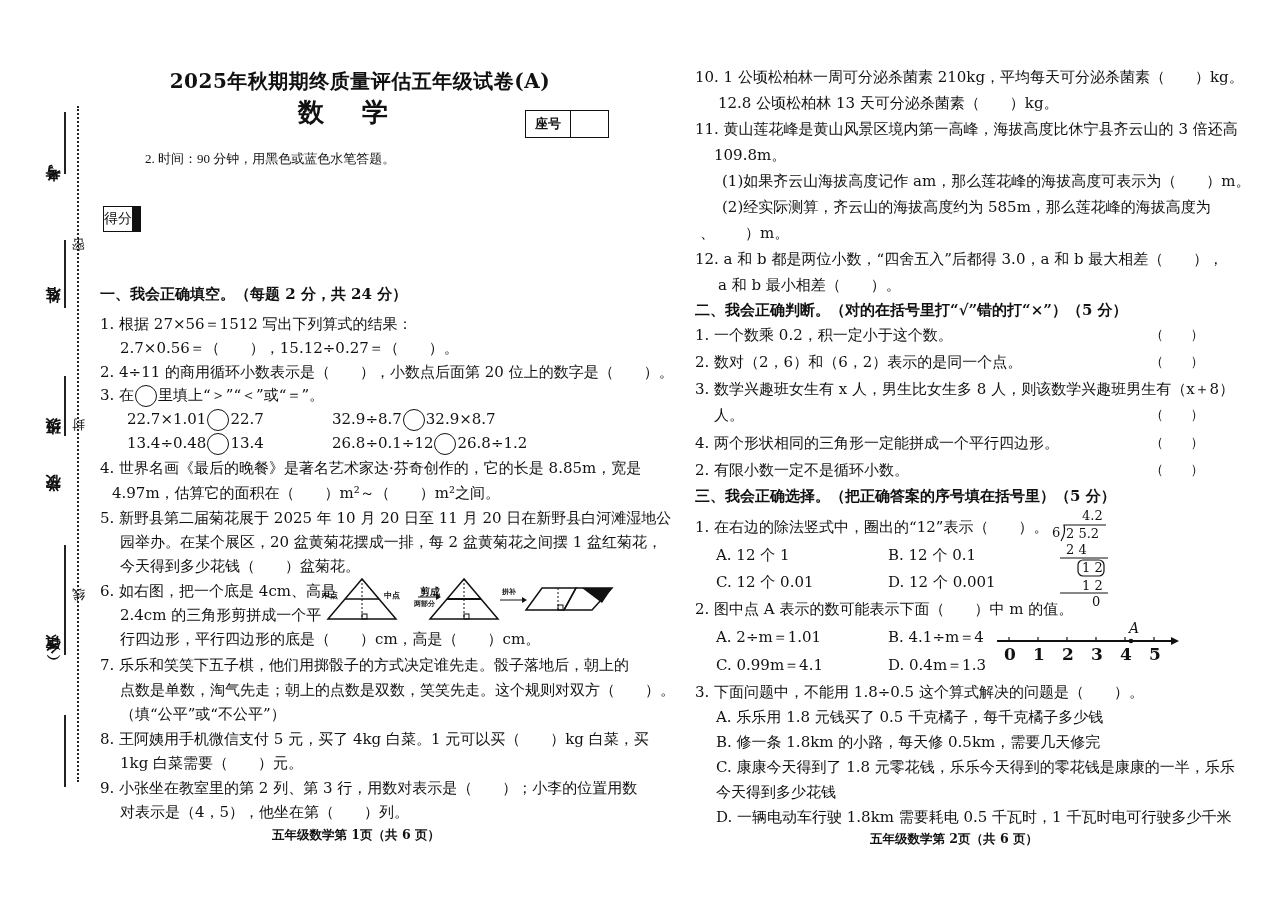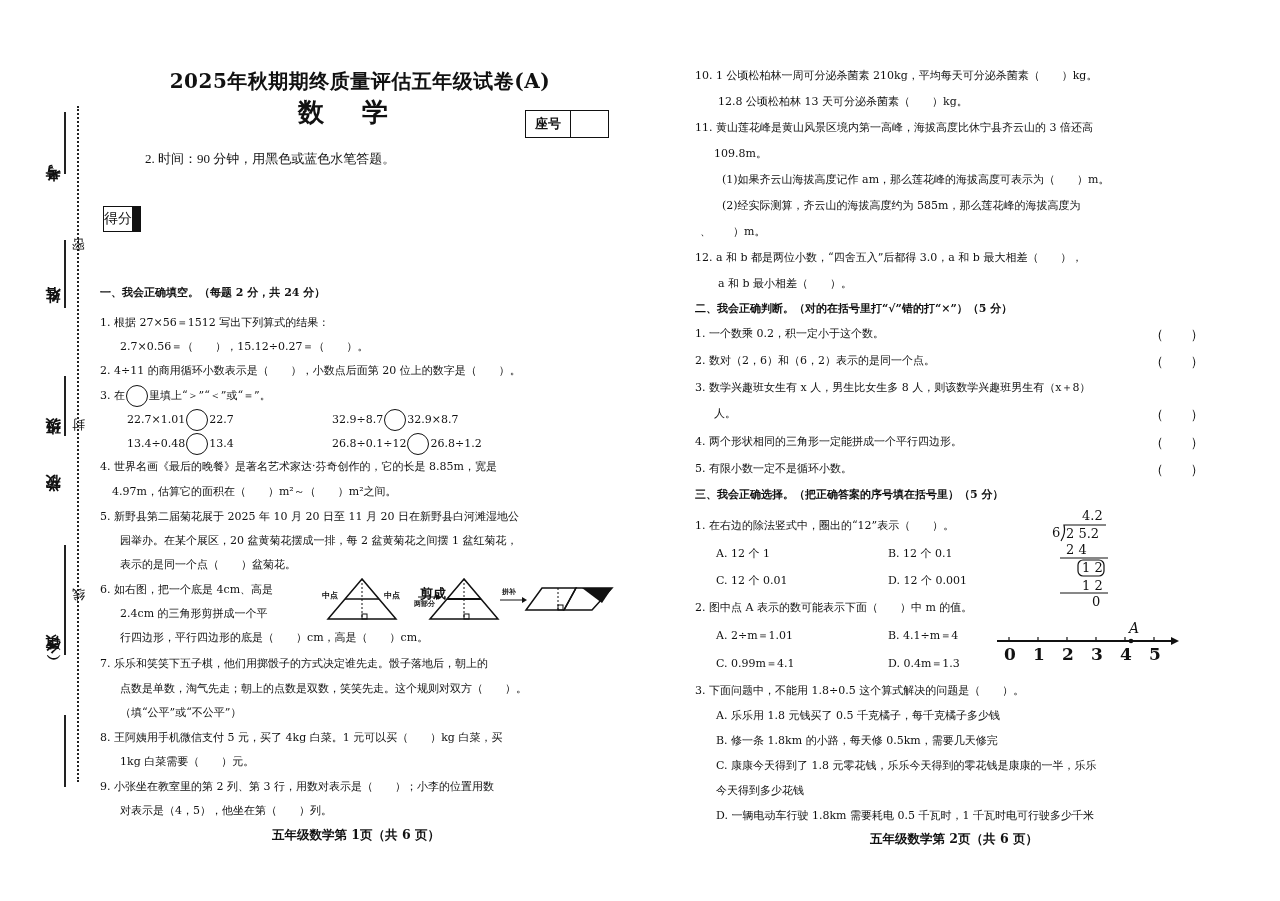--- a/index.html
+++ b/index.html
@@ -25,21 +25,21 @@
   .seat .lbl { width:44px; border-right:1.5px solid #111; font-size:13px; font-weight:bold;
                display:flex; align-items:center; justify-content:center; }
 
   .notes { position:absolute; left:103px; top:150px; line-height:18px; font-size:13px; }
   .notes .ind1 { padding-left:88px; }
   .notes .ind2 { padding-left:42px;font-family:Liberation Serif, serif; }
 
   table.score { position:absolute; left:103px; top:206px; border-collapse:collapse; font-size:14px; }
   table.score td { border:1.5px solid #111; height:24px; text-align:center; padding:0; }
 
-  .line { position:absolute; white-space:nowrap; font-size:11px; }
+  .line { position:absolute; white-space:nowrap; font-size:15px; }
   .sec { font-weight:bold; }
   .circ { display:inline-block; width:20px; height:20px; border:1.5px solid #111; border-radius:50%;
           vertical-align:middle; margin:0 1px; }
   .paren { position:absolute; font-size:13.5px; }
   .footer { position:absolute; font-size:12.5px; font-weight:bold; }
 
   .dividend { position:absolute; font-size:13px; line-height:18px; }
 </style>
 </head>
 <body>
@@ -104,21 +104,21 @@
 <div class="line" style="left:127px; top:433px;">
   <span>13.4÷0.48</span><span class="circ"></span><span>13.4</span>
 </div>
 <div class="line" style="left:332px; top:433px;">
   <span>26.8÷0.1÷12</span><span class="circ"></span><span>26.8÷1.2</span>
 </div>
 <div class="line" style="left:100px; top:459px;">4. 世界名画《最后的晚餐》是著名艺术家达·芬奇创作的，它的长是 8.85m，宽是</div>
 <div class="line" style="left:112px; top:484px;">4.97m，估算它的面积在（　　）m²～（　　）m²之间。</div>
 <div class="line" style="left:100px; top:509px;">5. 新野县第二届菊花展于 2025 年 10 月 20 日至 11 月 20 日在新野县白河滩湿地公</div>
 <div class="line" style="left:120px; top:533px;">园举办。在某个展区，20 盆黄菊花摆成一排，每 2 盆黄菊花之间摆 1 盆红菊花，</div>
-<div class="line" style="left:120px; top:557px;">表示的是同一个点（　　）盆菊花。</div>
+<div class="line" style="left:120px; top:557px;">今天得到多少花钱（　　）盆菊花。</div>
 <div class="line" style="left:100px; top:582px;">6. 如右图，把一个底是 4cm、高是</div>
 <div class="line" style="left:120px; top:606px;">2.4cm 的三角形剪拼成一个平</div>
 <div class="line" style="left:120px; top:630px;text-align:center;">行四边形，平行四边形的底是（　　）cm，高是（　　）cm。</div>
 
 <div class="abs" style="left:320px; top:575px; width:300px; height:50px;">
   <svg width="300" height="50" viewBox="0 0 300 50">
     <polygon points="42,4 8,44 76,44" fill="none" stroke="#111" stroke-width="1.5"></polygon>
     <line x1="25" y1="24" x2="59" y2="24" stroke="#111" stroke-width="1.3"></line>
     <line x1="42" y1="4" x2="42" y2="44" stroke="#111" stroke-width="1" stroke-dasharray="2,2"></line>
     <rect x="42" y="39" width="5" height="5" fill="none" stroke="#111" stroke-width="1"></rect>
@@ -131,21 +131,21 @@
     <line x1="180" y1="25" x2="202" y2="25" stroke="#111" stroke-width="1"></line>
     <polygon points="202,22 207,25 202,28" fill="#111"></polygon>
     <polygon points="222,13 256,13 244,35 206,35" fill="none" stroke="#111" stroke-width="1.5"></polygon>
     <polygon points="256,13 292,13 272,35 244,35" fill="none" stroke="#111" stroke-width="1.5"></polygon>
     <polygon points="262,13 292,13 282,28" fill="#111"></polygon>
     <line x1="238" y1="13" x2="238" y2="35" stroke="#111" stroke-width="1" stroke-dasharray="2,2"></line>
     <rect x="238" y="30" width="5" height="5" fill="none" stroke="#111" stroke-width="1"></rect>
   </svg>
   <span class="abs" style="left:2px; top:15px; font-size:8px; font-weight:bold;">中点</span>
   <span class="abs" style="left:64px; top:15px; font-size:8px; font-weight:bold;">中点</span>
-  <span class="abs" style="left:100px; top:10px; font-size:13px; font-weight:bold;">剪成</span>
+  <span class="abs" style="left:100px; top:10px; font-size:10px; font-weight:bold;">剪成</span>
   <span class="abs" style="left:94px; top:24px; font-size:7px; font-weight:bold;">两部分</span>
   <span class="abs" style="left:182px; top:12px; font-size:7px; font-weight:bold;">拼补</span>
 </div>
 
 <div class="line" style="left:100px; top:656px;">7. 乐乐和笑笑下五子棋，他们用掷骰子的方式决定谁先走。骰子落地后，朝上的</div>
 <div class="line" style="left:120px; top:681px;">点数是单数，淘气先走；朝上的点数是双数，笑笑先走。这个规则对双方（　　）。</div>
 <div class="line" style="left:120px; top:705px;">（填“公平”或“不公平”）</div>
 <div class="line" style="left:100px; top:730px;">8. 王阿姨用手机微信支付 5 元，买了 4kg 白菜。1 元可以买（　　）kg 白菜，买</div>
 <div class="line" style="left:120px; top:754px;">1kg 白菜需要（　　）元。</div>
 <div class="line" style="left:100px; top:779px;">9. 小张坐在教室里的第 2 列、第 3 行，用数对表示是（　　）；小李的位置用数</div>
@@ -165,21 +165,21 @@
 <div class="line sec" style="left:695px; top:301px;">二、我会正确判断。（对的在括号里打“√”错的打“×”）（5 分）</div>
 <div class="line" style="left:695px; top:326px;">1. 一个数乘 0.2，积一定小于这个数。</div>
 <div class="paren" style="left:1150px; top:326px;">（　　）</div>
 <div class="line" style="left:695px; top:353px;">2. 数对（2，6）和（6，2）表示的是同一个点。</div>
 <div class="paren" style="left:1150px; top:353px;">（　　）</div>
 <div class="line" style="left:695px; top:380px;">3. 数学兴趣班女生有 x 人，男生比女生多 8 人，则该数学兴趣班男生有（x＋8）</div>
 <div class="line" style="left:714px; top:406px;">人。</div>
 <div class="paren" style="left:1150px; top:406px;">（　　）</div>
 <div class="line" style="left:695px; top:434px;">4. 两个形状相同的三角形一定能拼成一个平行四边形。</div>
 <div class="paren" style="left:1150px; top:434px;">（　　）</div>
-<div class="line" style="left:695px; top:461px;">5. 有限小数一定不是循环小数。</div>
+<div class="line" style="left:695px; top:461px;">2. 有限小数一定不是循环小数。</div>
 <div class="paren" style="left:1150px; top:461px;">（　　）</div>
 
 <div class="line sec" style="left:695px; top:487px;">三、我会正确选择。（把正确答案的序号填在括号里）（5 分）</div>
 <div class="line" style="left:695px; top:518px;">1. 在右边的除法竖式中，圈出的“12”表示（　　）。</div>
 <div class="line" style="left:716px; top:546px;">A. 12 个 1</div>
 <div class="line" style="left:888px; top:546px;">B. 12 个 0.1</div>
 <div class="line" style="left:716px; top:573px;">C. 12 个 0.01</div>
 <div class="line" style="left:888px; top:573px;">D. 12 个 0.001</div>
 
 <div class="abs" style="left:1048px; top:507px; width:70px; height:100px;">

